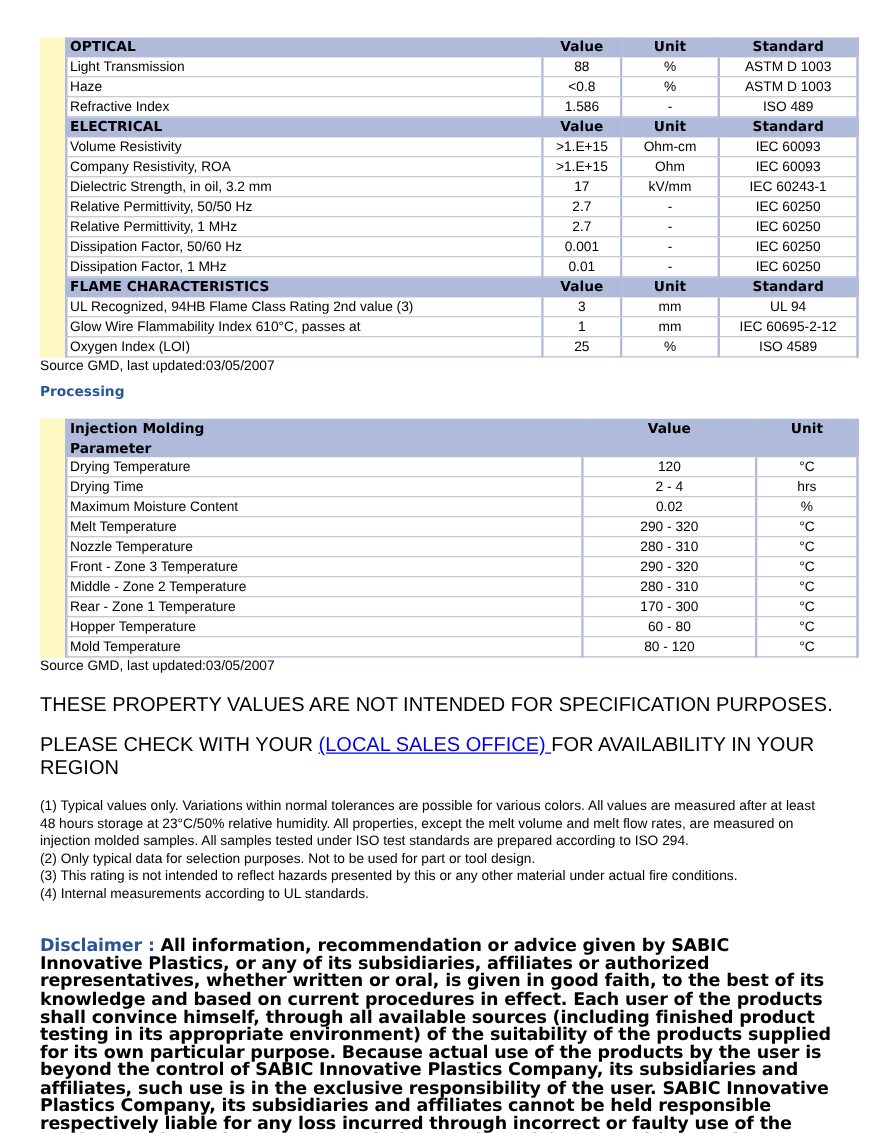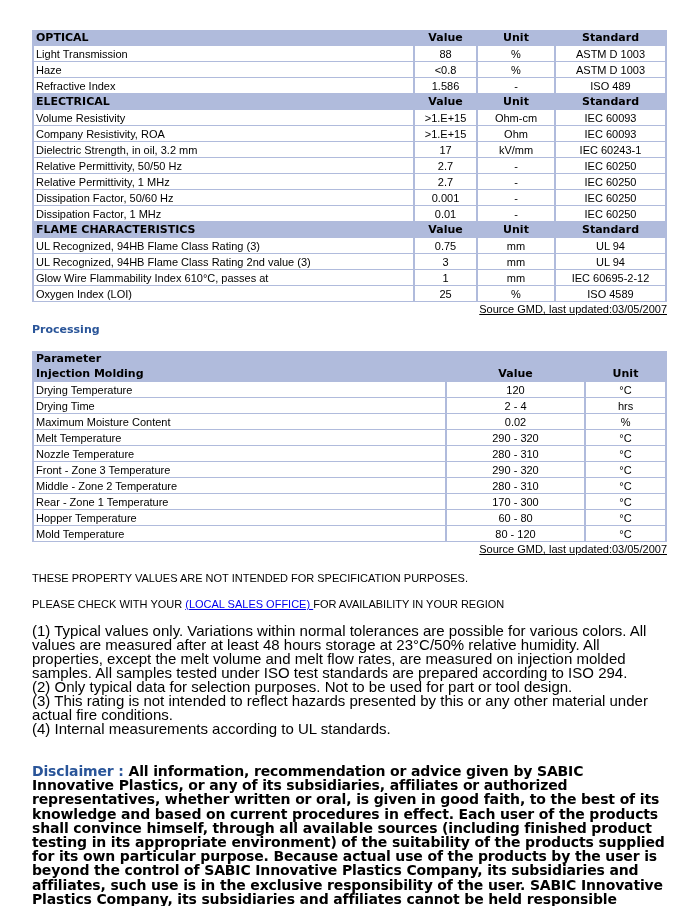--- a/index.html
+++ b/index.html
@@ -1,27 +1,27 @@
 <!DOCTYPE html>
 <html><head>
 <meta charset="utf-8">
 <style>
   html, body { margin: 0; padding: 0; background: #ffffff; }
   body { width: 700px; height: 906px; overflow: hidden; font-family: "Liberation Sans", sans-serif; font-size: 11px; color: #000; }
   .wrap { position: absolute; left: 32px; top: 0; width: 635px; }
-  table.props { border-collapse: separate; border-spacing: 0; width: 635px; table-layout: fixed; background: #bef264; }
+  table.props { border-collapse: separate; border-spacing: 0; width: 635px; table-layout: fixed; background: #fef9c3; padding-left: 20px; }
   table.props td { height: 15px; padding: 0 2px; border-bottom: 1px solid #b0bbdc; border-right: 2px solid #b0bbdc; background: #fff; white-space: nowrap; line-height: 14px; }
   table.props tr.hdr td { background: #b0bbdc; font-weight: bold; font-family: "DejaVu Sans", sans-serif; font-size: 11px; }
   table.props td.c { text-align: center; }
   table.props td:first-child { border-left: 2px solid #b0bbdc; }
-  .source { text-align: right; font-size: 11px; margin-top: 1px; height: 14px; text-decoration: underline; }
+  .source { text-align: left; font-size: 11px; margin-top: 1px; height: 14px; }
   .section-title { color: #2a5599; font-weight: bold; font-family: "DejaVu Sans", sans-serif; font-size: 11px; margin-top: 6px; }
-  p.notice { margin: 0; font-size: 11px; }
+  p.notice { margin: 0; font-size: 16px; }
   a.link { color: #0000ee; text-decoration: underline; }
-  .notes p { margin: 0; line-height: 14px; font-size: 15px; }
+  .notes p { margin: 0; line-height: 14px; font-size: 11px; }
   .disclaimer { font-family: "DejaVu Sans", sans-serif; font-weight: bold; font-size: 14px; line-height: 14.2px; letter-spacing: -0.15px; }
   .disclaimer .lbl { color: #2a5599; }
 </style>
 </head>
 <body>
 
 <div class="wrap">
   <div style="height:30px"></div>
   <table class="props">
     <colgroup>
@@ -103,26 +103,20 @@
           <td class="c">-</td>
           <td class="c">IEC 60250</td>
         </tr>
         <tr class="hdr">
           <td>FLAME CHARACTERISTICS</td>
           <td class="c">Value</td>
           <td class="c">Unit</td>
           <td class="c">Standard</td>
         </tr>
         <tr>
-          <td>UL Recognized, 94HB Flame Class Rating (3)</td>
-          <td class="c">0.75</td>
-          <td class="c">mm</td>
-          <td class="c">UL 94</td>
-        </tr>
-        <tr>
           <td>UL Recognized, 94HB Flame Class Rating 2nd value (3)</td>
           <td class="c">3</td>
           <td class="c">mm</td>
           <td class="c">UL 94</td>
         </tr>
         <tr>
           <td>Glow Wire Flammability Index 610°C, passes at</td>
           <td class="c">1</td>
           <td class="c">mm</td>
           <td class="c">IEC 60695-2-12</td>
@@ -139,26 +133,26 @@
   <div class="section-title">Processing</div>
   <div style="height:15px"></div>
   <table class="props">
     <colgroup>
         <col style="width:415px">
         <col style="width:139px">
         <col style="width:81px">
       </colgroup>
     <tbody id="proc-body">
       <tr class="hdr">
-        <td colspan="3" style="border-bottom:none">Parameter</td>
-      </tr>
-      <tr class="hdr">
         <td>Injection Molding</td>
         <td class="c">Value</td>
         <td class="c">Unit</td>
+      </tr>
+      <tr class="hdr">
+        <td colspan="3" style="border-bottom:none">Parameter</td>
       </tr>
     <tr>
           <td>Drying Temperature</td>
           <td class="c">120</td>
           <td class="c">°C</td>
         </tr>
         <tr>
           <td>Drying Time</td>
           <td class="c">2 - 4</td>
           <td class="c">hrs</td>

